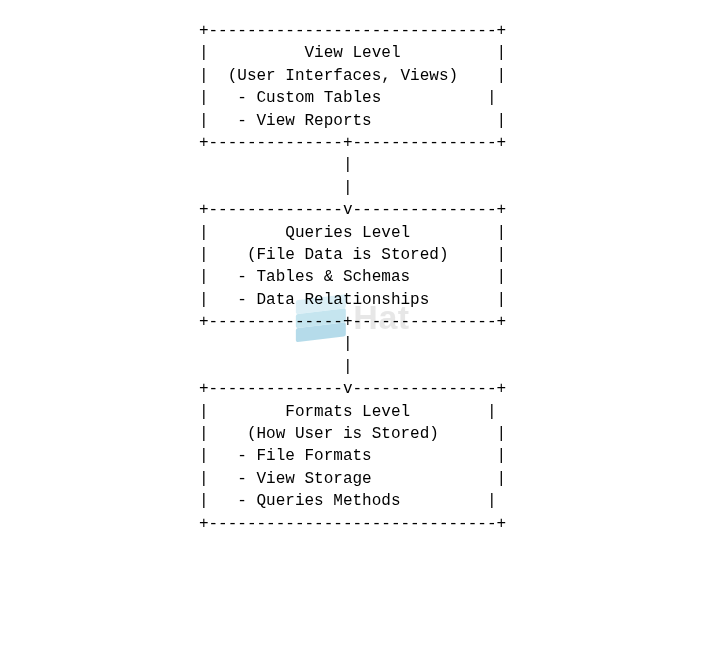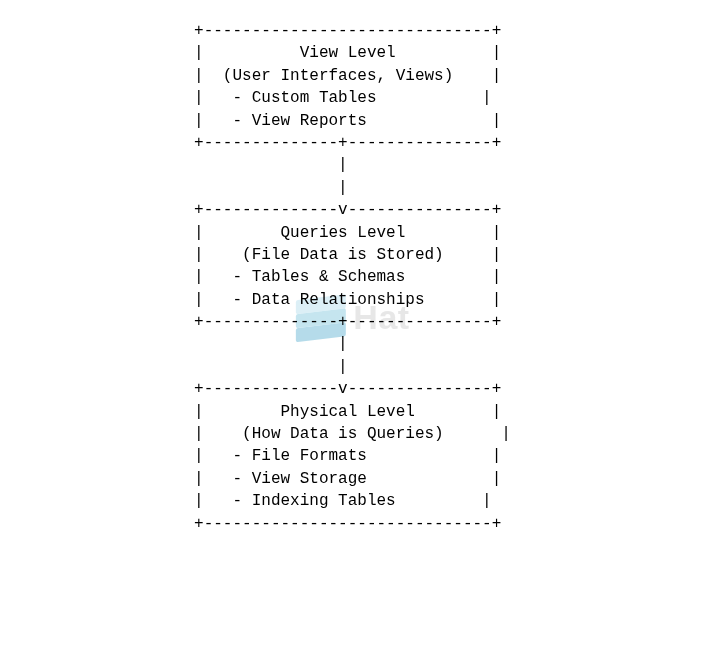--- a/index.html
+++ b/index.html
@@ -92,20 +92,20 @@
 <span>               |                </span>
 <span>+--------------v---------------+</span>
 <span>|        Queries Level         |</span>
 <span>|    (File Data is Stored)     |</span>
 <span>|   - Tables &amp; Schemas         |</span>
 <span>|   - Data Relationships       |</span>
 <span>+--------------+---------------+</span>
 <span>               |                </span>
 <span>               |                </span>
 <span>+--------------v---------------+</span>
-<span>|        Physical Level        |</span>
-<span>|    (How Data is Queries)      |</span>
+<span>|        Formats Level        |</span>
+<span>|    (How User is Stored)      |</span>
 <span>|   - File Formats             |</span>
 <span>|   - View Storage             |</span>
-<span>|   - Indexing Tables         |</span>
+<span>|   - Queries Methods         |</span>
 <span>+------------------------------+</span>
 </pre>
 </div>
 
 </body></html>

